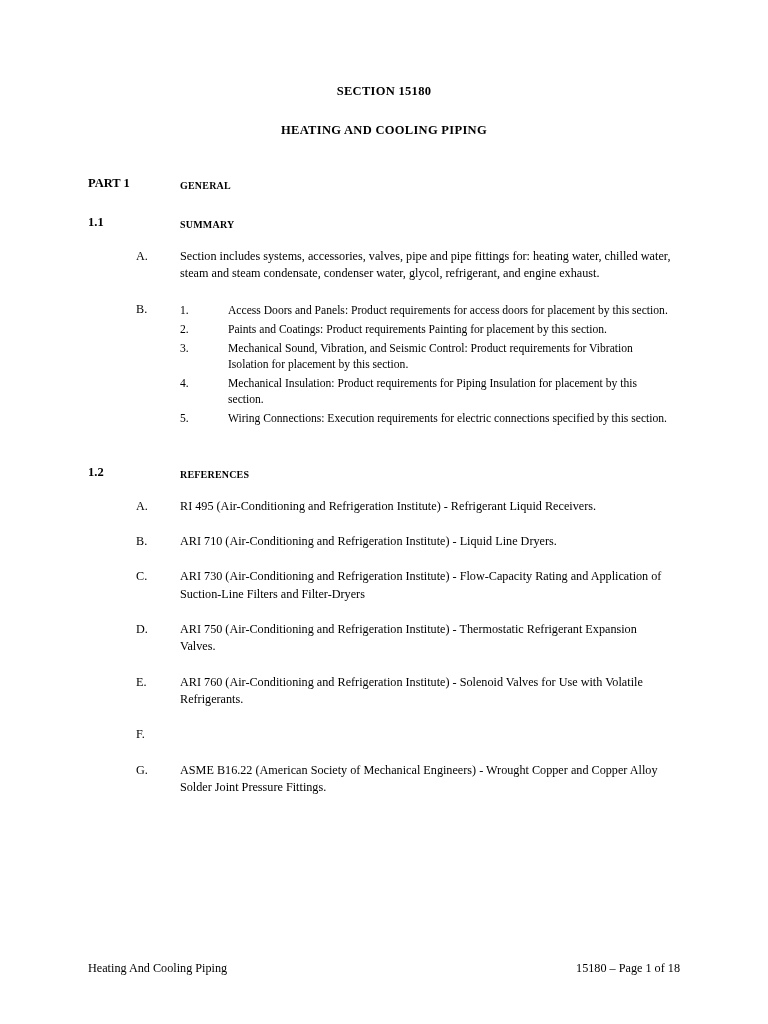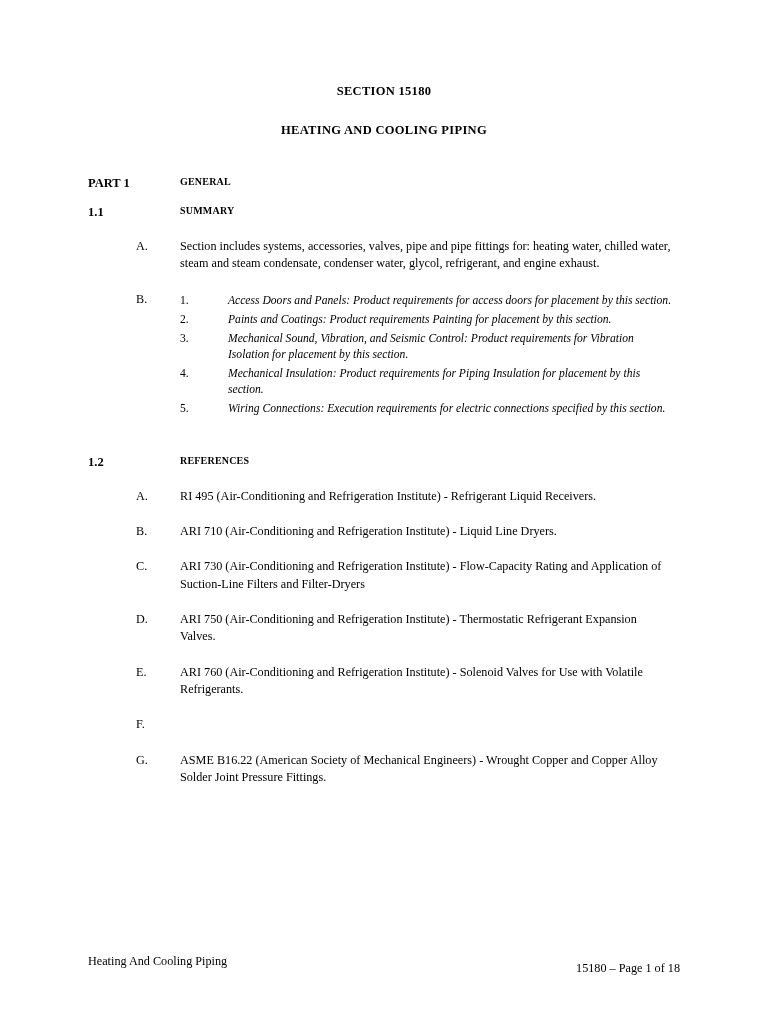--- a/index.html
+++ b/index.html
@@ -32,23 +32,24 @@
   .doc-subtitle {
     text-align: center;
     font-weight: bold;
     font-size: 12.5px;
     letter-spacing: 0.3px;
     margin: 24px 0 0 0;
   }
   .heading-row {
     display: flex;
     margin-top: 38px;
+    align-items: flex-end;
   }
   .heading-row.tight {
-    margin-top: 14px;
+    margin-top: 24px;
   }
   .heading-num {
     width: 92px;
     flex: 0 0 92px;
     font-weight: bold;
     font-size: 12.5px;
   }
   .heading-text {
     font-weight: bold;
     font-size: 10px;
@@ -84,34 +85,32 @@
   .sub-item:first-child {
     margin-top: 2px;
   }
   .sub-num {
     width: 48px;
     flex: 0 0 48px;
   }
   .sub-body {
     flex: 1 1 auto;
     padding-right: 2px;
-    font-style: italic;
   }
   .footer {
     position: absolute;
     left: 88px;
     right: 88px;
     bottom: 48px;
     display: flex;
     justify-content: space-between;
     font-size: 12.2px;
   }
   .footer-right {
     text-align: right;
-    margin-top: 7px;
   }
 </style>
 </head>
 <body>
 
 <div class="page">
 
   <div class="doc-title">SECTION 15180</div>
   <div class="doc-subtitle">HEATING AND COOLING PIPING</div>
 

